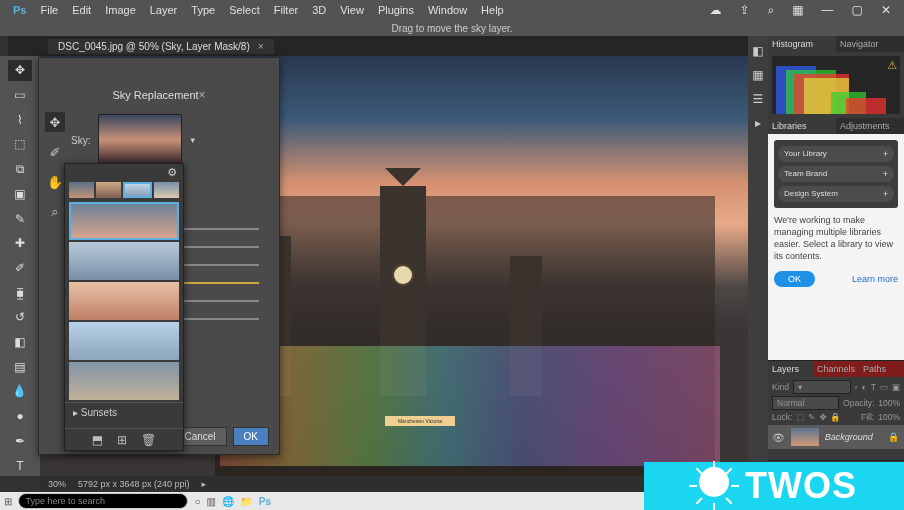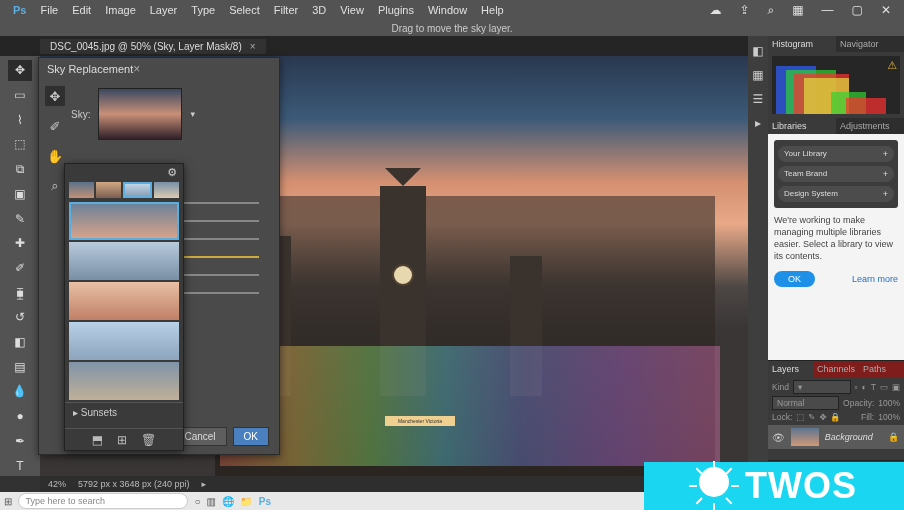--- a/index.html
+++ b/index.html
@@ -5,41 +5,41 @@
 * { box-sizing: border-box; margin: 0; padding: 0; font-family: "Segoe UI", Arial, sans-serif; }
 body { width: 904px; height: 510px; background: #323232; overflow: hidden; position: relative; color: #ccc; font-size: 11px; }
 
 .menubar { height: 20px; background: #535353; display: flex; align-items: center; padding: 0 8px; gap: 4px; color: #e0e0e0; font-size: 11px; }
 .menubar span { padding: 1px 5px; cursor: default; }
 .menubar .right-icons { margin-left: auto; display: flex; gap: 8px; }
 .menubar .right-icons span { font-size: 12px; }
 
 .hintbar { height: 16px; background: #535353; display: flex; justify-content: center; align-items: center; font-size: 10px; color: #ccc; }
 
-.doctab { height: 20px; background: #252525; display: flex; align-items: center; padding-left: 40px; }
+.doctab { height: 20px; background: #252525; display: flex; align-items: center; padding-left: 40px; margin-left: 8px; }
 .doctab .tab { background: #323232; padding: 2px 10px; font-size: 10px; color: #ddd; display: flex; align-items: center; gap: 8px; }
 .doctab .tab .x { font-size: 10px; color: #aaa; }
 
 .toolbar-left { position: absolute; left: 0; top: 56px; width: 40px; height: 420px; background: #535353; display: flex; flex-direction: column; align-items: center; gap: 4px; padding-top: 4px; }
 .toolbar-left .tool { width: 24px; height: 22px; display: flex; align-items: center; justify-content: center; color: #ddd; font-size: 12px; }
 .toolbar-left .tool.active { background: #2c2c2c; }
 
 .canvas { position: absolute; left: 40px; top: 56px; width: 720px; height: 420px; background: #262626; overflow: hidden; }
 .canvas-img { position: absolute; left: 0; top: 0; width: 720px; height: 420px; background: linear-gradient(180deg, #2a3850 0%, #3c5a78 15%, #d49070 30%, #e8a988 40%, #4c4644 55%, #3a3636 65%); }
 .building { position: absolute; bottom: 0; left: 175px; width: 500px; height: 280px; background: linear-gradient(180deg, rgba(60,50,45,0.6) 0%, rgba(40,35,30,0.9) 100%); }
 .tower1 { position: absolute; bottom: 80px; left: 215px; width: 36px; height: 160px; background: #3a322d; }
 .tower2 { position: absolute; bottom: 80px; left: 340px; width: 46px; height: 210px; background: #3a322d; }
 .tower2::before { content:""; position:absolute; top:-18px; left:5px; width:36px; height:18px; border-top:18px solid #3a322d; border-left:18px solid transparent; border-right:18px solid transparent; box-sizing:border-box;}
 .tower3 { position: absolute; bottom: 80px; left: 470px; width: 32px; height: 140px; background: #3a322d; }
 .clock { position:absolute; bottom: 190px; left: 352px; width:22px; height:22px; border-radius:50%; background:#e8d8b0; border:2px solid #504030;}
 .rainbow { position: absolute; bottom: 10px; left: 180px; width: 500px; height: 120px; background: linear-gradient(90deg, #ff6040 0%, #ffd040 15%, #80ff60 30%, #40e0ff 45%, #6080ff 60%, #c060ff 80%, #ff60c0 100%); opacity: 0.35; mix-blend-mode: screen; }
 .sign { position:absolute; bottom: 50px; left: 345px; width: 70px; height: 10px; background: #f0d090; font-size:5px; text-align:center; color:#333; line-height:10px;}
 
 .dialog { position: absolute; left: 38px; top: 57px; width: 242px; height: 398px; background: #4a4a4a; border: 1px solid #2a2a2a; box-shadow: 0 2px 8px rgba(0,0,0,0.5); }
-.dialog-title { height: 22px; display: flex; align-items: center; justify-content: flex-start; padding: 0 8px; font-size: 11px; color: #ddd; }
+.dialog-title { height: 22px; display: flex; align-items: center; justify-content: center; padding: 0 8px; font-size: 11px; color: #ddd; margin-top: 26px; }
 .dialog-title .x { color: #aaa; font-size: 12px; }
 .dialog-body { display: flex; }
 .dialog-tools { width: 32px; padding-top: 6px; display: flex; flex-direction: column; align-items: center; gap: 10px; }
 .dialog-tools .dt { width: 20px; height: 20px; display: flex; align-items: center; justify-content: center; color: #ccc; font-size: 13px; }
 .dialog-tools .dt.active { background: #2f2f2f; }
 .dialog-right { flex: 1; padding: 8px 10px 0 0; }
 .sky-row { display: flex; align-items: center; gap: 8px; }
 .sky-label { font-size: 10px; color: #ccc; }
 .sky-thumb { width: 84px; height: 52px; background: linear-gradient(180deg, #3a4860 0%, #c89078 50%, #302028 100%); border: 1px solid #222; }
 .chev { color: #ccc; font-size: 9px; }
@@ -110,21 +110,21 @@
 
 .statusbar { position: absolute; bottom: 18px; left: 40px; height: 16px; width: 720px; background: #2e2e2e; color: #bbb; font-size: 9px; display: flex; align-items:center; padding: 0 8px; gap: 12px;}
 
 .watermark { position: absolute; right: 0; bottom: 0; height: 48px; width: 260px; background: #1bd6f0; color: #fff; display: flex; align-items: center; justify-content: center; font-size: 36px; font-weight: 700; letter-spacing: 1px; }
 .watermark .bulb { width: 46px; height: 46px; margin-right: 8px; position: relative; }
 .watermark .bulb-body { width: 30px; height: 30px; background: #fff; border-radius: 50%; position: absolute; top: 4px; left: 8px; }
 .watermark .bulb-rays { position: absolute; inset: 0; }
 .watermark .bulb-rays span { position: absolute; width: 2px; height: 8px; background: #fff; left: 22px; top: -2px; transform-origin: 1px 25px; }
 
 .taskbar { position:absolute; bottom:0; left:0; right:260px; height:18px; background:#e8e8e8; display:flex; align-items:center; padding:0 4px; gap:6px; color:#555; font-size:10px;}
-.taskbar .search { flex:0 0 170px; background:#ffffff; border:1px solid #ccc; padding:2px 6px; color:#888; font-size:9px; border-radius:8px;}
+.taskbar .search { flex:0 0 170px; background:#000000; border:1px solid #ccc; padding:2px 6px; color:#888; font-size:9px; border-radius:8px;}
 </style>
 </head>
 <body>
 
 <div class="menubar">
   <span style="color:#5aaee0;font-weight:bold;">Ps</span>
   <span>File</span>
   <span>Edit</span>
   <span>Image</span>
   <span>Layer</span>
@@ -353,21 +353,21 @@
       <span>◐</span>
       <span>◑</span>
       <span>▣</span>
       <span>⊞</span>
       <span>🗑</span>
     </div>
   </div>
 </div>
 
 <div class="statusbar">
-  <span>42%</span>
+  <span>30%</span>
   <span>5792 px x 3648 px (240 ppi)</span>
   <span>▸</span>
 </div>
 
 <div class="taskbar">
   <span>⊞</span>
   <span class="search">Type here to search</span>
   <span>○</span>
   <span>▥</span>
   <span>🌐</span>

